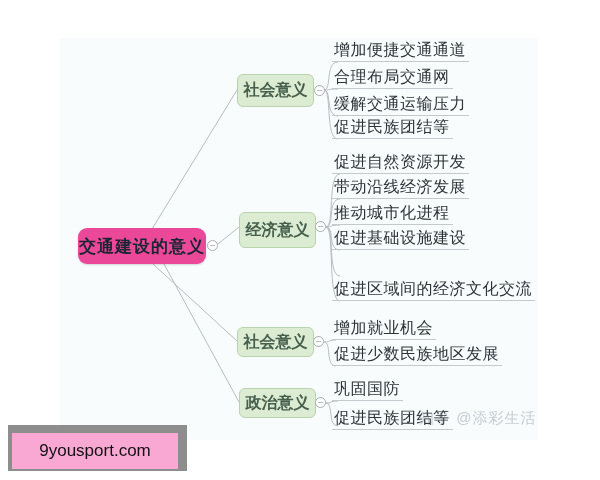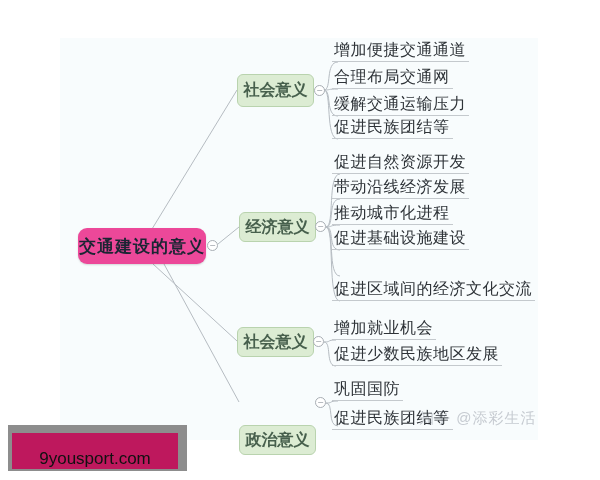--- a/index.html
+++ b/index.html
@@ -26,23 +26,23 @@
 
   
   .branch-node{
     position:absolute;width:77px;z-index:2;
     background:#dcecd3;border:1px solid #b9d3ae;border-radius:6px;
     display:flex;align-items:center;justify-content:center;
     color:#47604d;font-size:16px;font-weight:bold;
     box-sizing:border-box;
   }
   .branch-transport{left:237px;top:74px;height:33px;}
-  .branch-economy  {left:239px;top:212px;height:30px;}
+  .branch-economy  {left:239px;top:212px;height:36px;}
   .branch-society  {left:237px;top:327px;height:30px;}
-  .branch-politics {left:239px;top:388px;height:30px;margin-top:37px;}
+  .branch-politics {left:239px;top:388px;height:30px;}
 
   
   .collapse{
     position:absolute;width:11px;height:11px;border-radius:50%;
     background:#ffffff;border:1px solid #a8aeb4;z-index:3;
     display:flex;align-items:center;justify-content:center;
     color:#9aa0a6;font-size:8px;line-height:8px;box-sizing:border-box;
     font-family:"DejaVu Sans",sans-serif;
   }
   .c-root     {left:207px;top:240px;}
@@ -71,22 +71,22 @@
     color:#c6cbd1;font-size:15px;letter-spacing:1px;white-space:nowrap;
     font-family:"Liberation Sans","DejaVu Sans",sans-serif;
   }
 
   
   .badge-wrap{position:absolute;left:8px;top:425px;z-index:4;}
   .badge-shadow{
     position:absolute;left:0;top:0;width:179px;height:46px;background:#8d8d8d;
   }
   .badge-box{
-    position:absolute;left:4px;top:8px;width:166px;height:36px;background:#be185d;
-    display:flex;align-items:flex-end;justify-content:center;
+    position:absolute;left:4px;top:8px;width:166px;height:36px;background:#f9a8d4;
+    display:flex;align-items:center;justify-content:center;
   }
   .badge-stripe{
     position:absolute;left:60px;top:8px;width:110px;height:9px;background:#c77fca;
   }
   .badge-text{
     position:relative;color:#111111;font-size:17px;z-index:1;
     font-family:"Liberation Sans","DejaVu Sans",sans-serif;
   }
 </style>
 </head>

